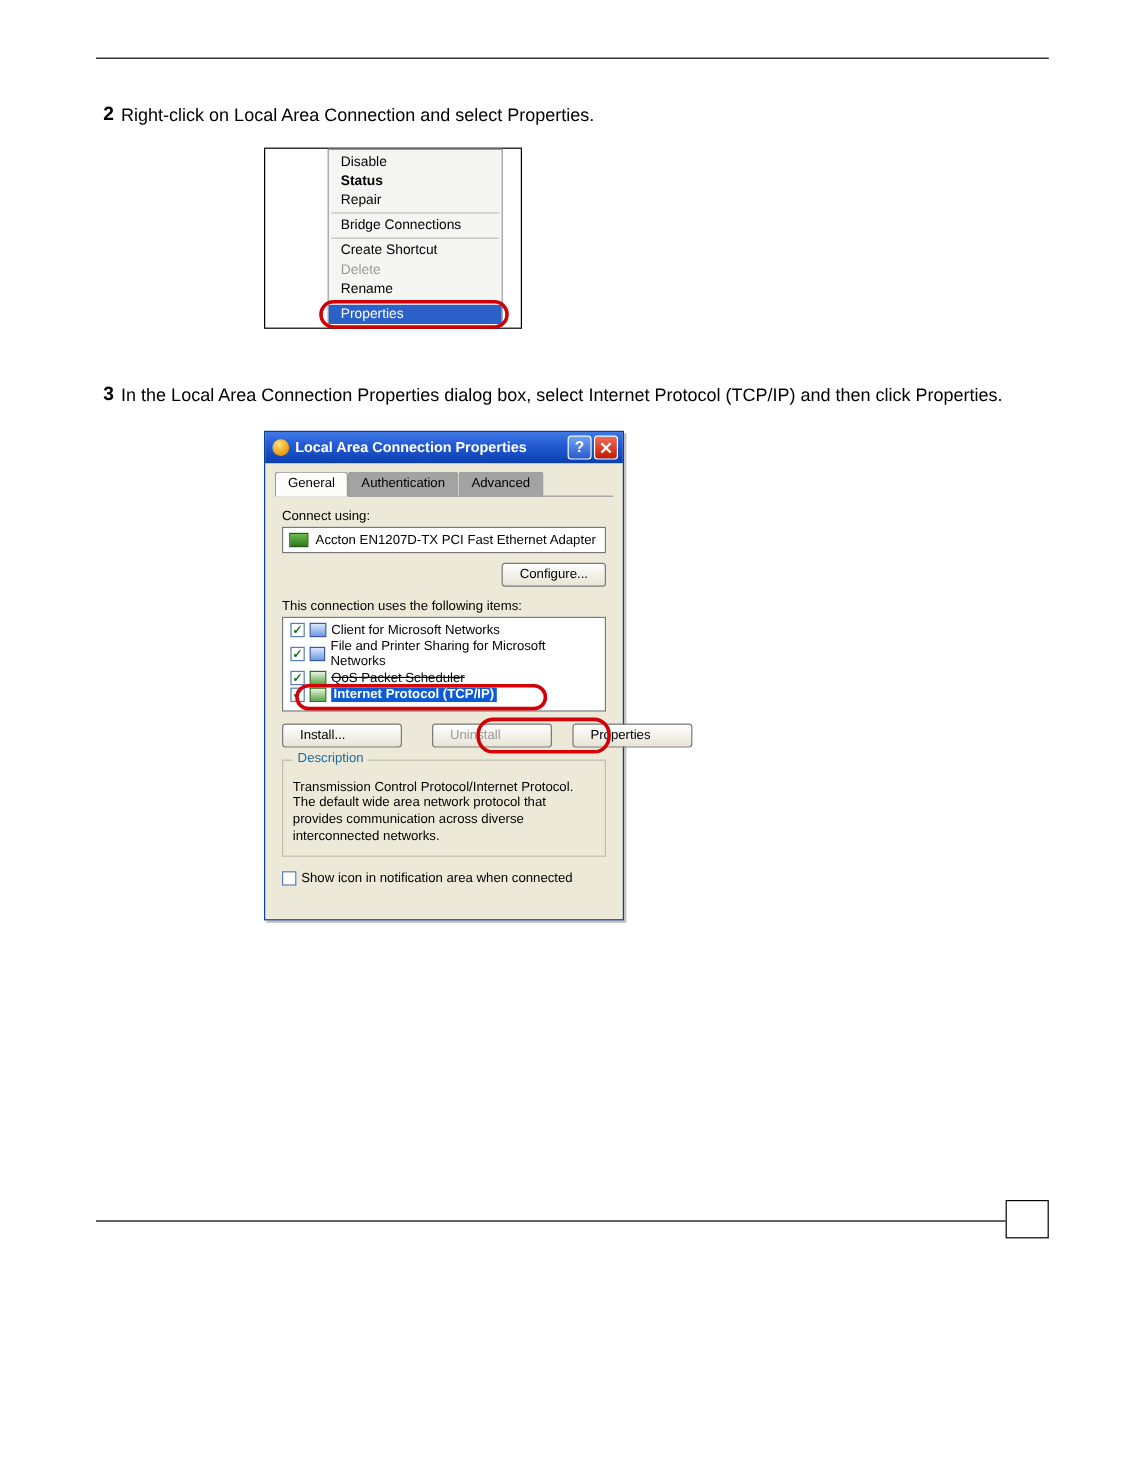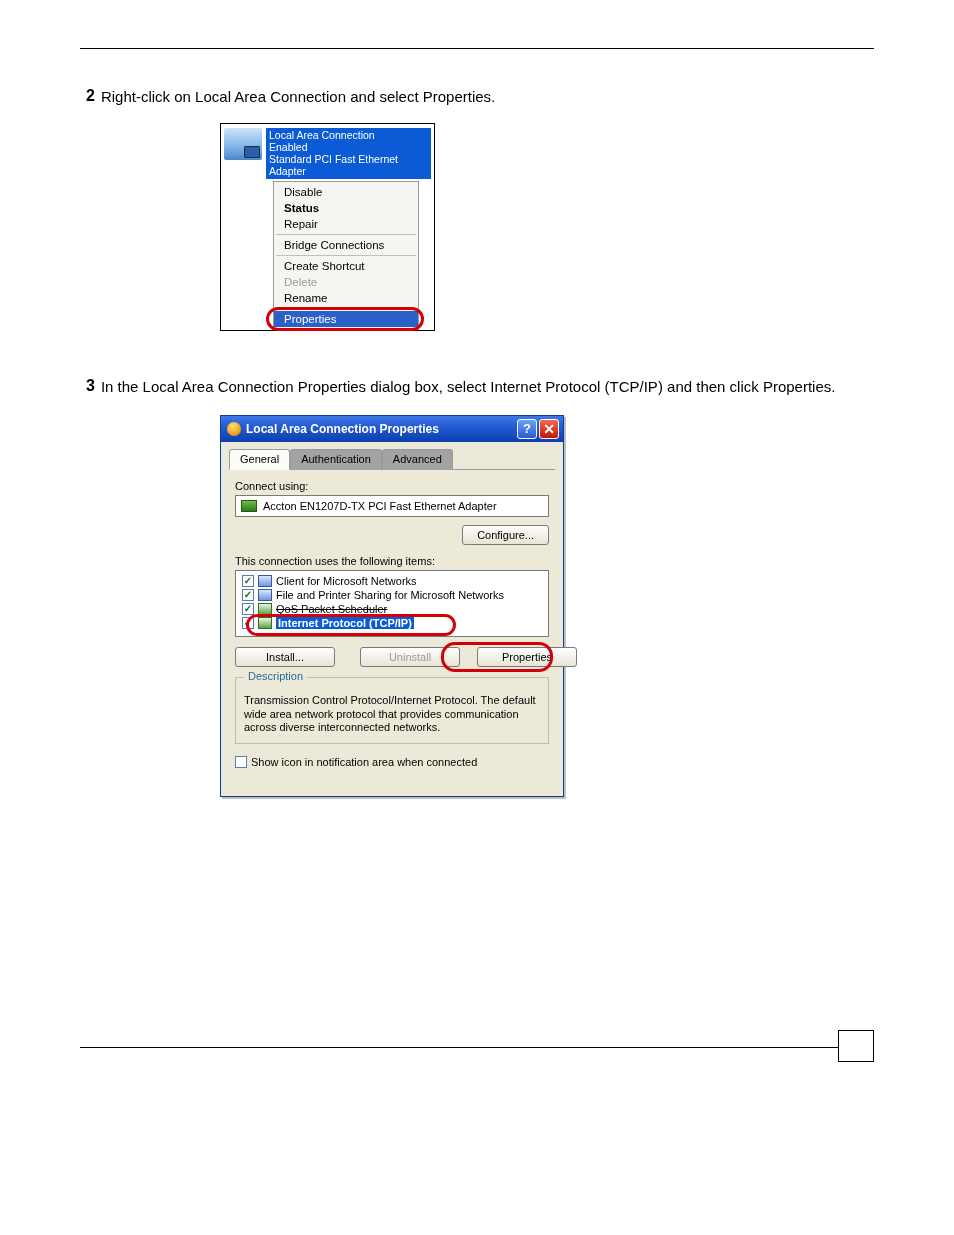--- a/index.html
+++ b/index.html
@@ -104,21 +104,21 @@
     left: -8px; right: -6px; top: -4px; bottom: -4px;
     border: 3px solid #d30008;
     border-radius: 20px;
     pointer-events:none;
   }
 
   
   .shot2-wrap {
     margin-left: 140px;
     margin-top: 18px;
-    width: 344px;
+    width: 300px;
     border: 1px solid #0a3f97;
     background: #ece9d8;
     font-family: Tahoma, Arial, sans-serif;
     font-size: 11px;
     color: #000;
     box-shadow: 2px 2px 0 rgba(0,0,0,.25);
   }
   .title-bar {
     background: linear-gradient(180deg,#3f79e6 0%,#255bd4 40%,#0a3fb0 100%);
     color:#fff;
@@ -184,21 +184,21 @@
     margin-right:6px;
   }
   .btn {
     border:1px solid #7a7a7a;
     background:linear-gradient(180deg,#fefefe,#e7e4d6);
     padding: 3px 14px;
     font-size:11px;
     border-radius:3px;
     cursor:default;
     min-width: 80px;
-    text-align:center;
+    text-align:left;
   }
   .btn.disabled { color:#9a9a9a; }
   .cfg-row { display:flex; justify-content:flex-end; margin: 8px 6px 10px 6px; }
   .list-box {
     margin: 0 6px;
     border:1px solid #7a7a7a;
     background:#fff;
     padding: 3px 4px 6px 4px;
   }
   .list-item {
@@ -299,28 +299,20 @@
 
 <div class="page">
   <div class="top-rule"></div>
 
   <div class="step-block">
     <span class="step-num">2</span>
     <span class="step-text">Right-click on Local Area Connection and select Properties.</span>
   </div>
 
   <div class="shot1-wrap">
-    <div class="shot1-top">
-      <div class="net-icon"></div>
-      <div class="conn-label">
-        <span class="conn-line">Local Area Connection</span>
-        <span class="conn-line">Enabled</span>
-        <span class="conn-line">Standard PCI Fast Ethernet Adapter</span>
-      </div>
-    </div>
     <div class="ctx-menu">
       <div class="ctx-item">Disable</div>
       <div class="ctx-item bold">Status</div>
       <div class="ctx-item">Repair</div>
       <div class="ctx-sep"></div>
       <div class="ctx-item">Bridge Connections</div>
       <div class="ctx-sep"></div>
       <div class="ctx-item">Create Shortcut</div>
       <div class="ctx-item disabled">Delete</div>
       <div class="ctx-item">Rename</div>

